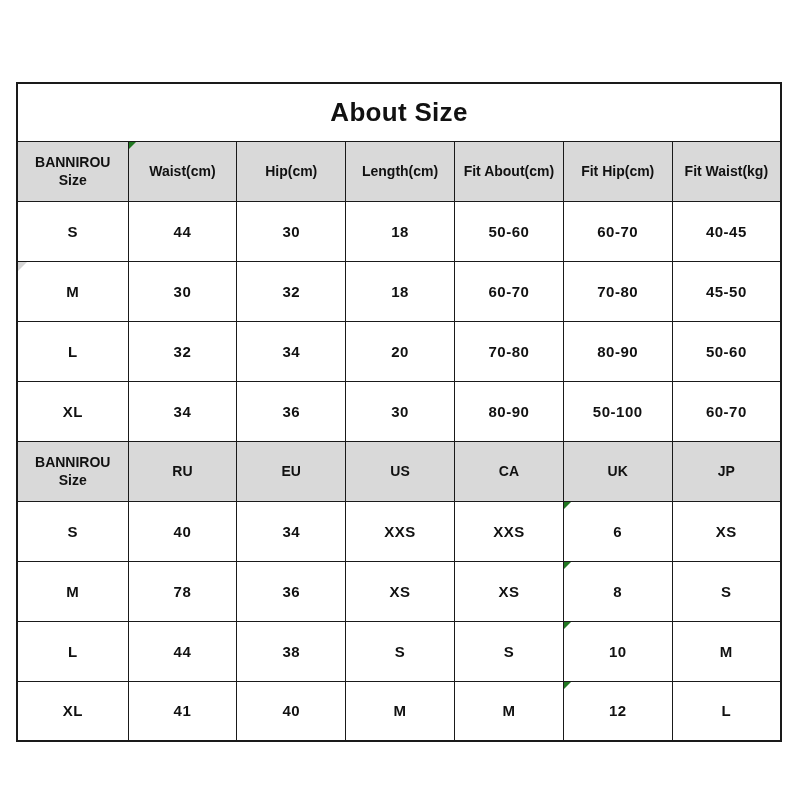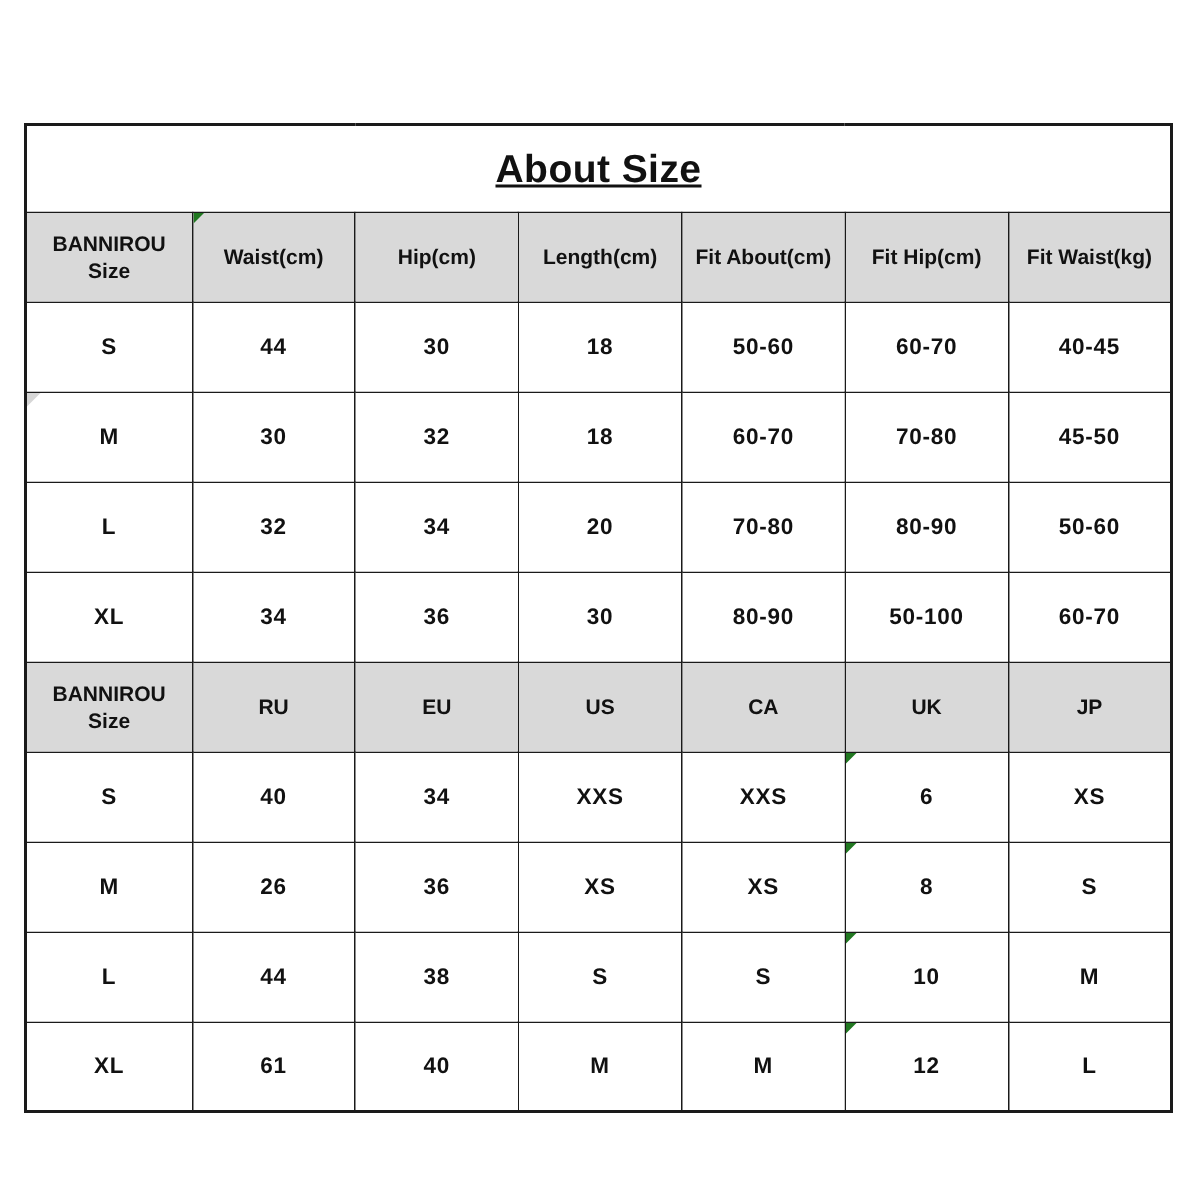--- a/index.html
+++ b/index.html
@@ -29,21 +29,20 @@
     position: relative;
     color: #111111;
     overflow: hidden;
   }
   .title-cell {
     height: 58px;
     background: #ffffff;
     font-size: 26px;
     font-weight: 700;
     letter-spacing: 0.3px;
-    text-decoration: underline;
   }
   .hdr {
     background: #d9d9d9;
     font-weight: 700;
     font-size: 14px;
     height: 60px;
     line-height: 1.3;
     padding: 0 5px;
   }
   .cell {
@@ -142,39 +141,39 @@
           <td class="cell">S</td>
           <td class="cell">40</td>
           <td class="cell">34</td>
           <td class="cell">XXS</td>
           <td class="cell">XXS</td>
           <td class="cell">6<i class="mark green"></i></td>
           <td class="cell">XS</td>
         </tr>
         <tr>
           <td class="cell">M</td>
-          <td class="cell">26</td>
+          <td class="cell">78</td>
           <td class="cell">36</td>
           <td class="cell">XS</td>
           <td class="cell">XS</td>
           <td class="cell">8<i class="mark green"></i></td>
           <td class="cell">S</td>
         </tr>
         <tr>
           <td class="cell">L</td>
           <td class="cell">44</td>
           <td class="cell">38</td>
           <td class="cell">S</td>
           <td class="cell">S</td>
           <td class="cell">10<i class="mark green"></i></td>
           <td class="cell">M</td>
         </tr>
         <tr>
           <td class="cell">XL</td>
-          <td class="cell">61</td>
+          <td class="cell">41</td>
           <td class="cell">40</td>
           <td class="cell">M</td>
           <td class="cell">M</td>
           <td class="cell">12<i class="mark green"></i></td>
           <td class="cell">L</td>
         </tr>
       </tbody>
   </table>
 </div>
 

